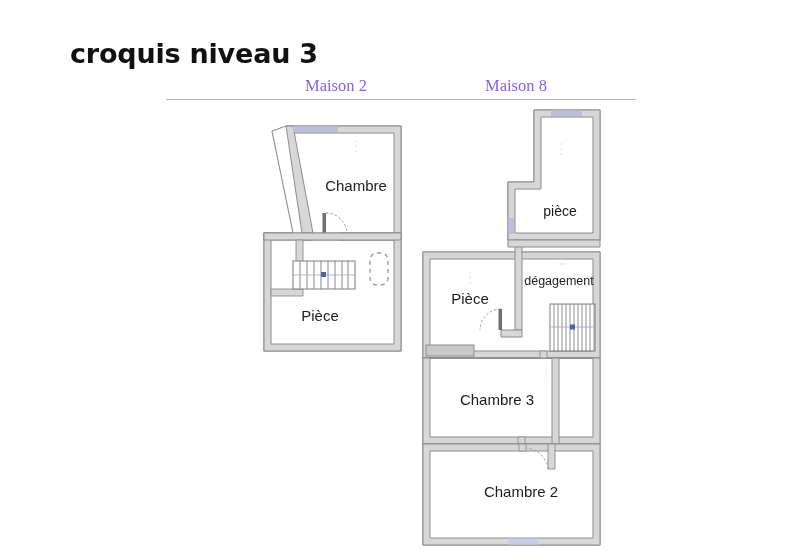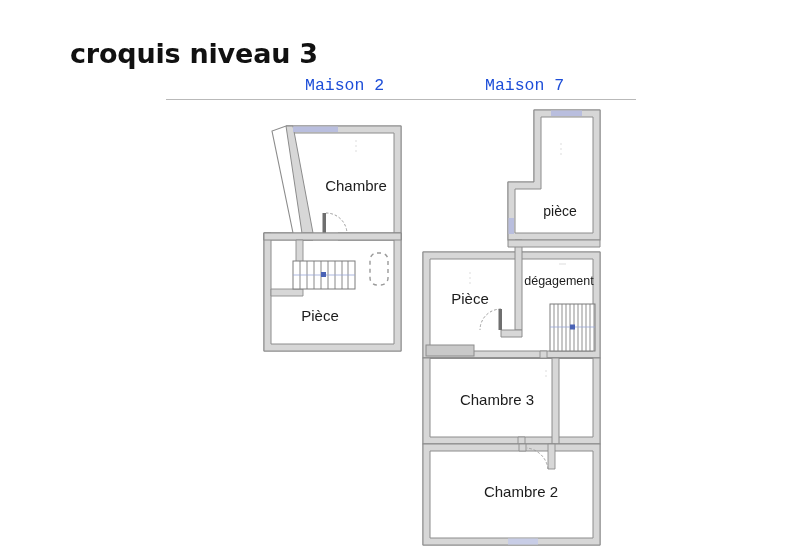--- a/index.html
+++ b/index.html
@@ -27,22 +27,22 @@
     font-weight: bold;
     letter-spacing: -0.2px;
     color: #111111;
     font-family: "DejaVu Sans", sans-serif;
     margin-left: 8px;
   }
   .house-label {
     position: absolute;
     top: 76px;
     font-size: 16.5px;
-    color: #1d4ed8;
-    font-family: Liberation Mono, monospace;
+    color: #8b5cf6;
+    font-family: Liberation Serif, serif;
     white-space: nowrap;
     text-align: center;
   }
   #house-2-label { left: 305px; }
   #house-1-label { left: 485px; }
   #header-rule {
     position: absolute;
     left: 166px;
     top: 99px;
     width: 470px;
@@ -63,21 +63,21 @@
   }
 </style>
 </head>
 <body>
 
 <div id="page">
 
   <div id="plan-title">croquis niveau 3</div>
 
   <div class="house-label" id="house-2-label">Maison 2</div>
-  <div class="house-label" id="house-1-label">Maison 7</div>
+  <div class="house-label" id="house-1-label">Maison 8</div>
   <div id="header-rule"></div>
 
   <svg id="floorplan-svg" viewBox="0 0 800 560">
 
     <g>
 
       <g>
         <path d="M 286,126 L 401,126 L 401,240 L 264,240 L 264,233 L 293,233 L 272,131 Z" fill="none" stroke="#8c8c8c" stroke-width="1.1"></path>
 
         <path d="M 286,126 L 401,126 L 401,240 L 338,240 L 338,233 L 394,233 L 394,133 L 293,133 Z" fill="#d7d7d7" stroke="#8c8c8c" stroke-width="1"></path>

